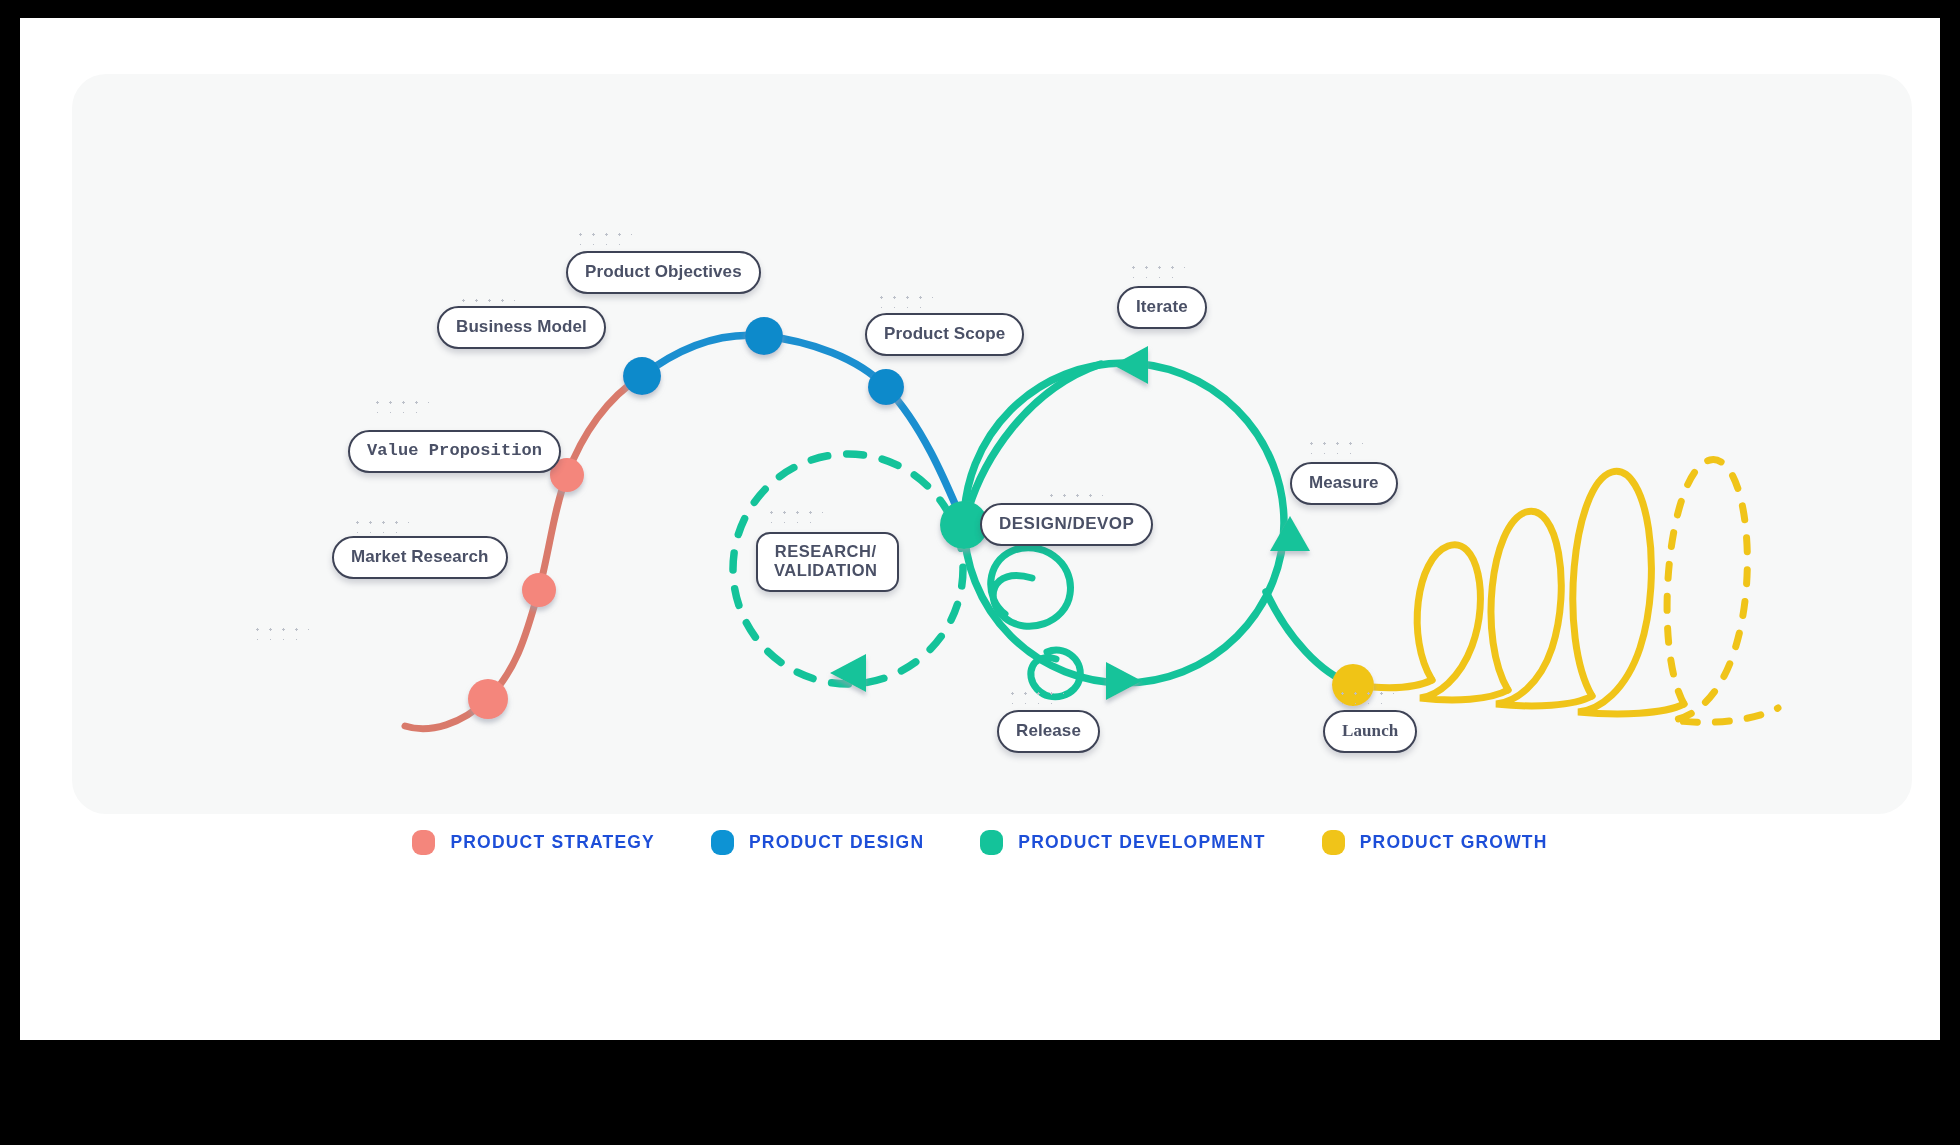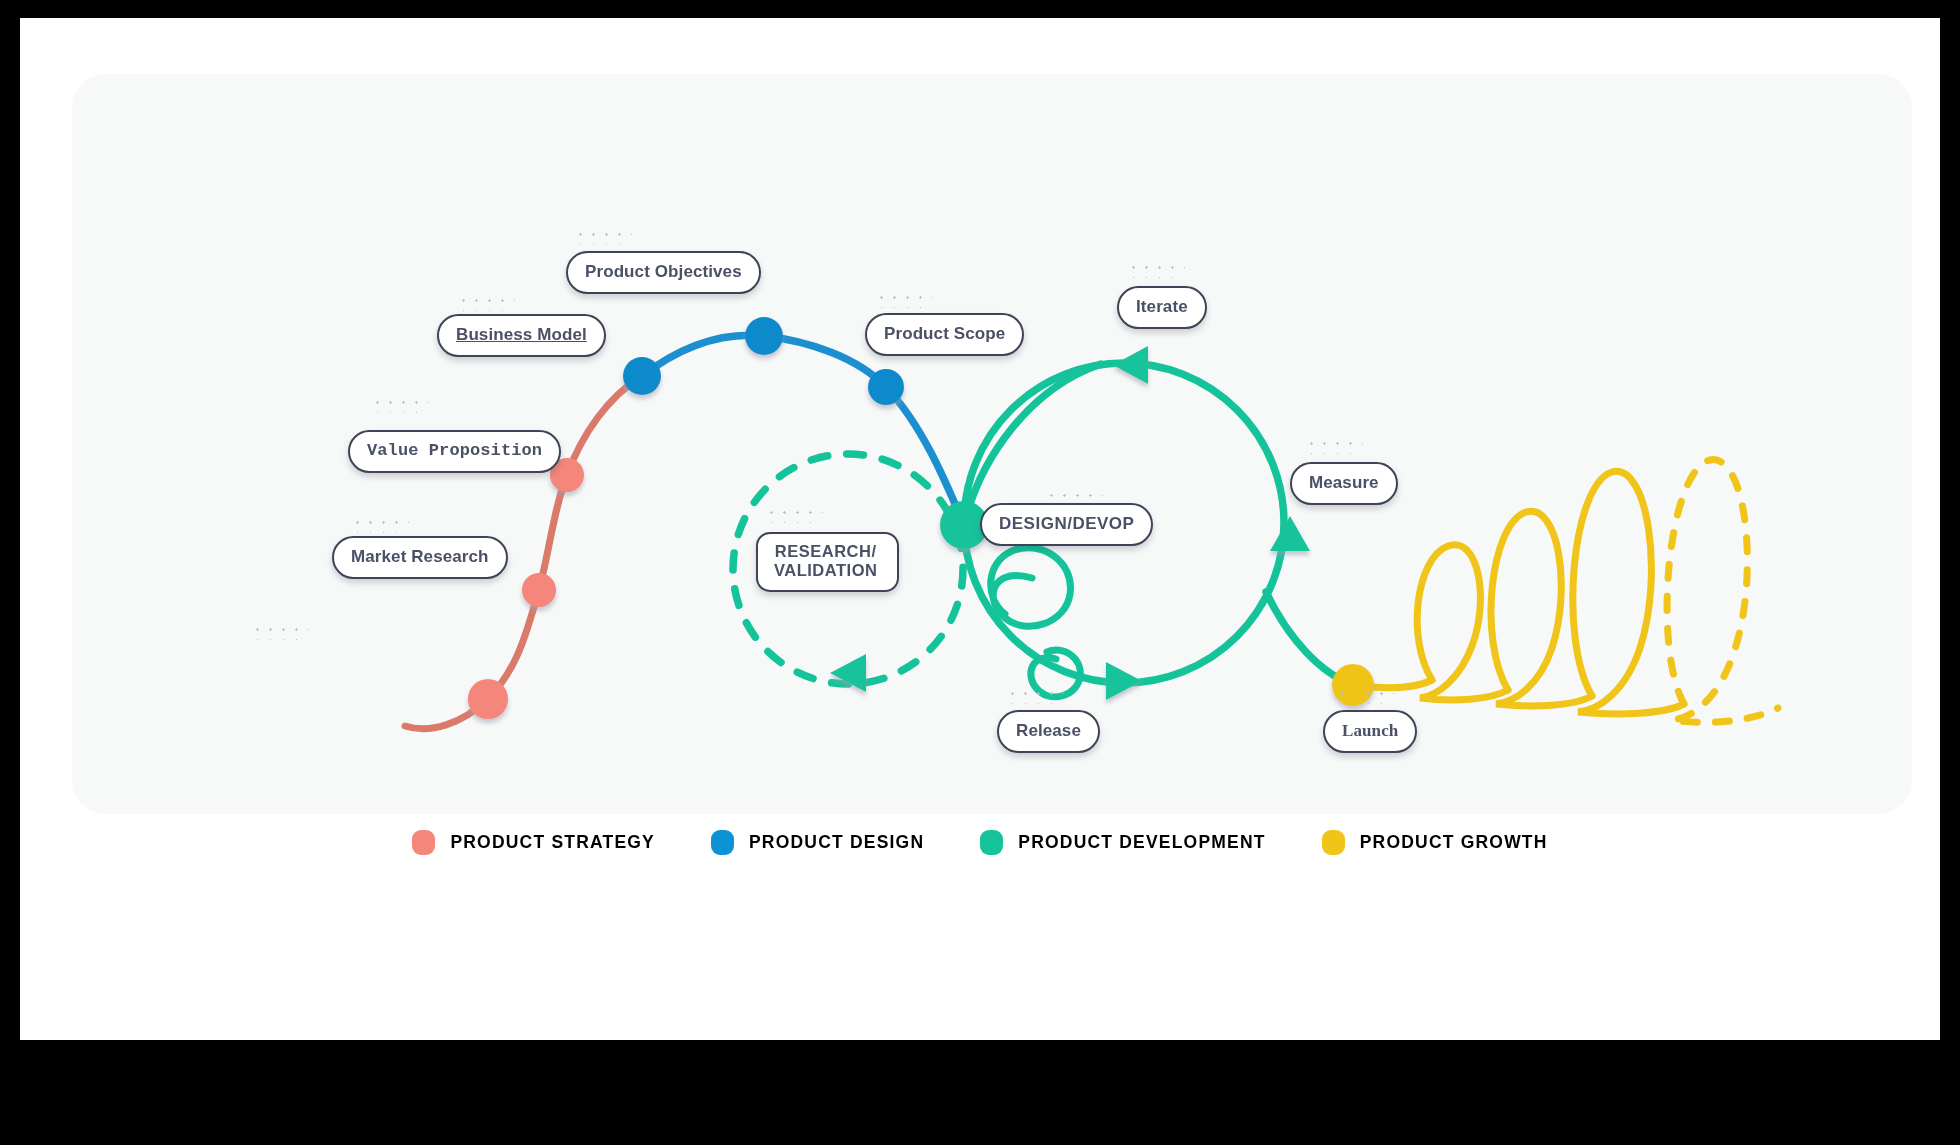--- a/index.html
+++ b/index.html
@@ -64,21 +64,21 @@
   #legend{
     position:absolute;left:0;top:812px;width:1920px;
     display:flex;justify-content:center;align-items:center;gap:0;
   }
   .legend-item{display:flex;align-items:center;margin-right:56px;}
   .legend-item:last-child{margin-right:0;}
   .swatch{
     width:23px;height:25px;border-radius:9px;margin-right:15px;flex:none;
   }
   .legend-label{
-    font-size:17.5px;font-weight:bold;letter-spacing:1.2px;color:#000000;
+    font-size:17.5px;font-weight:bold;letter-spacing:1.2px;color:#1d4ed8;
   }
 </style>
 </head>
 <body>
 
 <div id="stage">
   <div id="page">
     <div id="card"></div>
 
     <svg id="art" viewBox="0 0 1920 1022">
@@ -202,21 +202,21 @@
     <div class="dots" style="left:1107px;top:242px;"></div>
     <div class="dots" style="left:1285px;top:418px;"></div>
     <div class="dots" style="left:986px;top:668px;"></div>
     <div class="dots" style="left:1316px;top:668px;"></div>
 
 
     <div class="pill" style="left:312px;top:518px;">Market Research</div>
 
     <div class="pill" style="left:328px;top:412px;font-family:Liberation Mono, monospace;">Value Proposition</div>
 
-    <div class="pill" style="left:417px;top:296px;text-decoration:underline;">Business Model</div>
+    <div class="pill" style="left:417px;top:288px;">Business Model</div>
 
     <div class="pill" style="left:546px;top:233px;">Product Objectives</div>
 
     <div class="pill" style="left:845px;top:295px;">Product Scope</div>
 
     <div class="pill two-line caps" style="left:736px;top:514px;">RESEARCH/
 VALIDATION</div>
 
     <div class="pill caps" style="left:960px;top:485px;">DESIGN/DEVOP</div>
 

